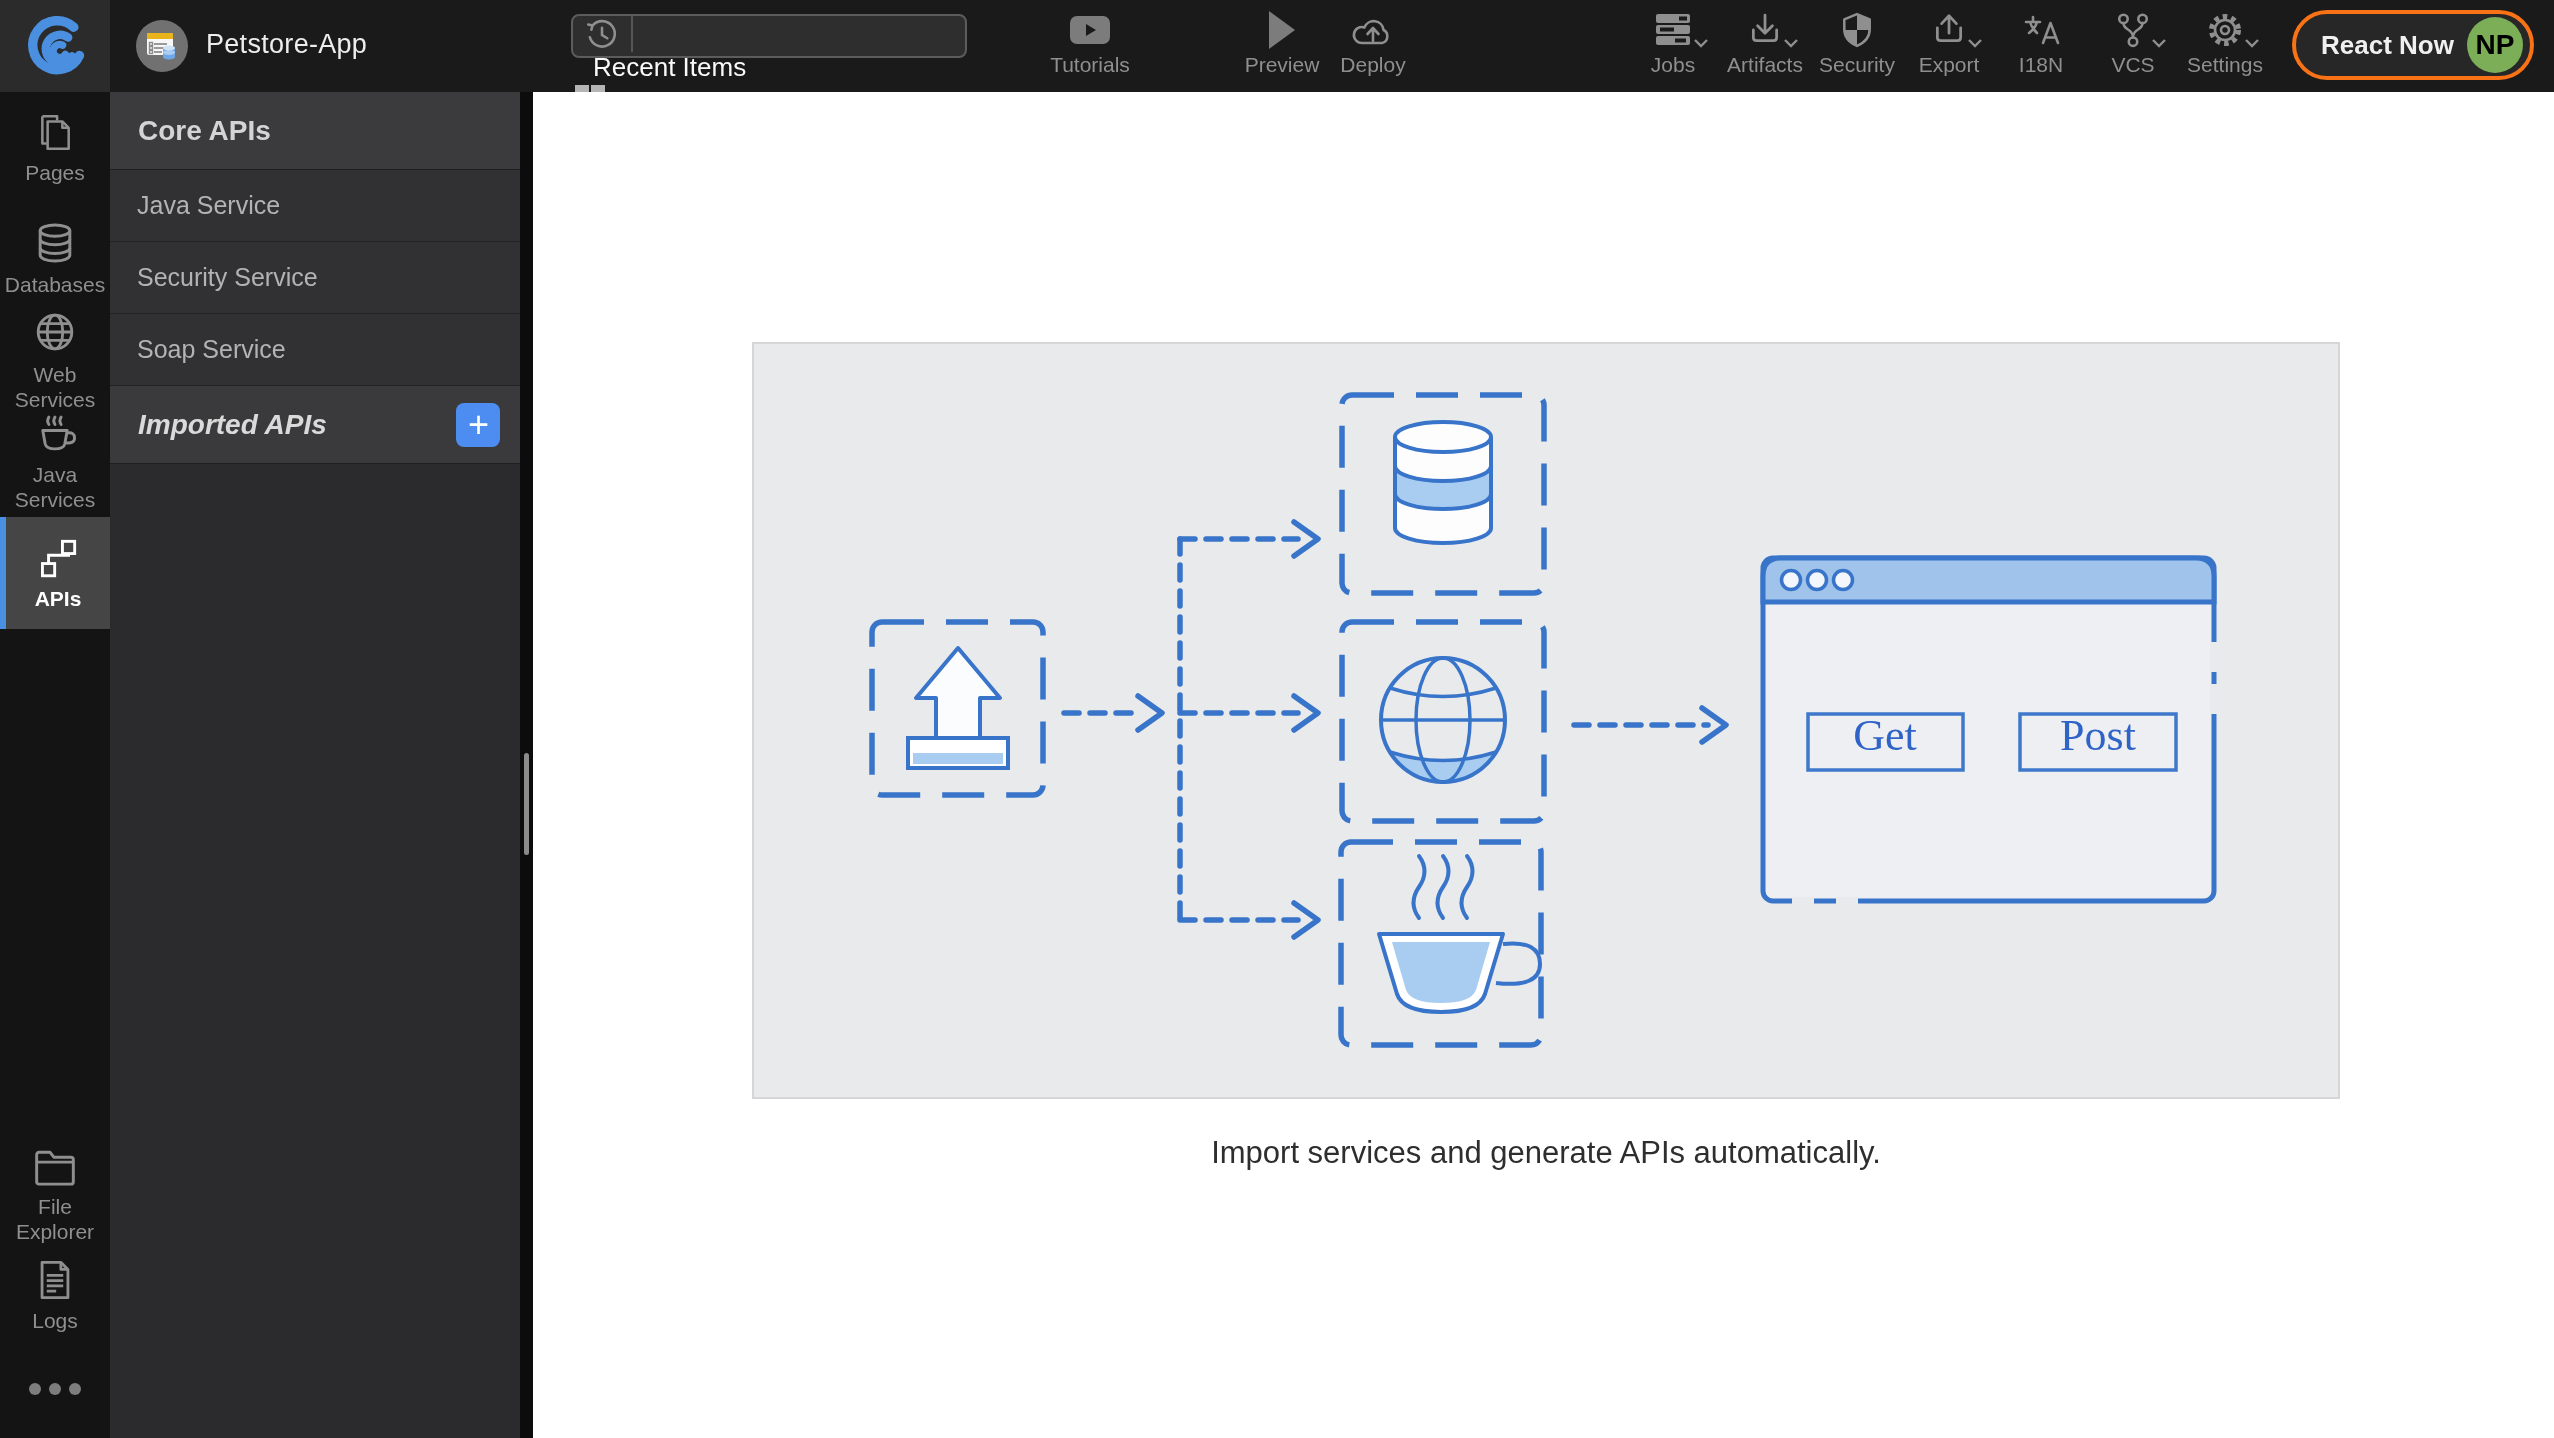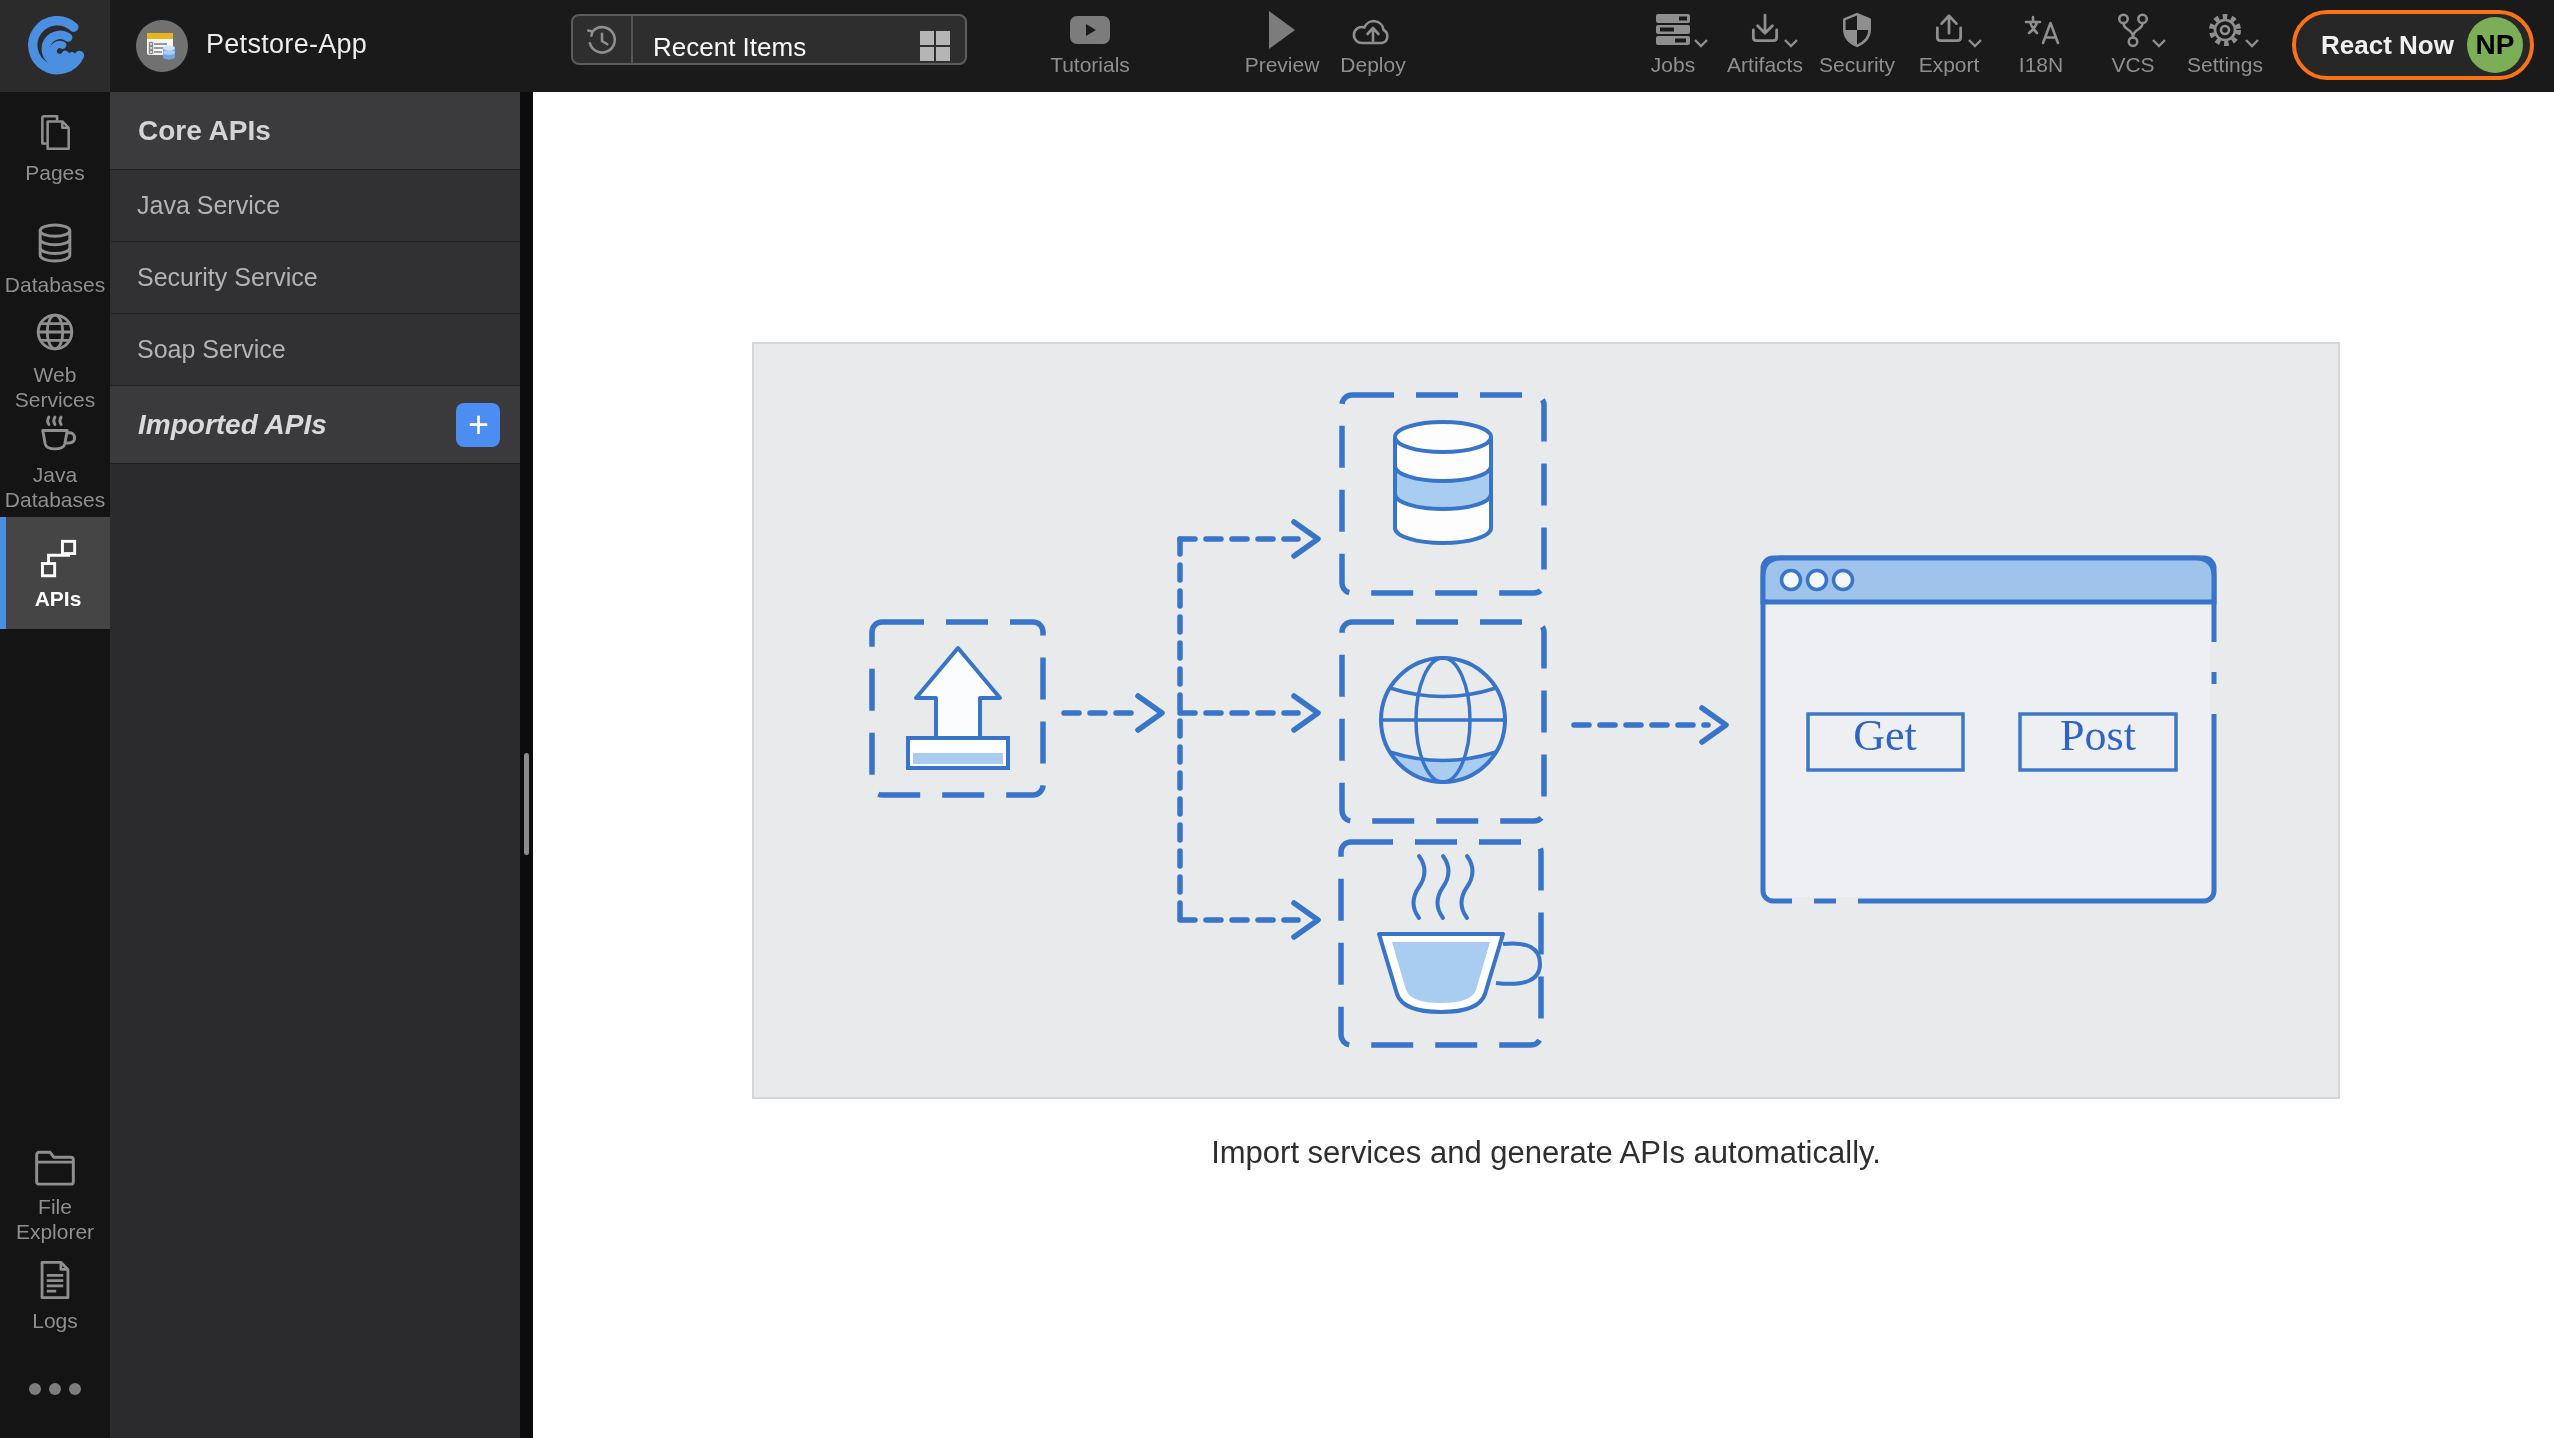--- a/index.html
+++ b/index.html
@@ -7,22 +7,22 @@
   .app { position:relative; width:2554px; height:1438px; background:#fff; overflow:hidden;
          font-family:"Liberation Sans", sans-serif; }
 
   
   .header { position:absolute; left:0; top:0; width:2554px; height:92px; background:#1a1a1a; }
   .logo-box { position:absolute; left:0; top:0; width:110px; height:92px; background:#2b2b2b;
               display:flex; align-items:center; justify-content:center; }
   .app-chip { position:absolute; left:134px; top:18px; width:56px; height:56px; }
   .app-title { position:absolute; left:206px; top:29px; font-size:27px; color:#ededed;
                font-weight:500; letter-spacing:.3px; }
-  .recent { position:absolute; left:571px; top:14px; width:396px; height:51px; background:#2e2e2e;
-            border:2px solid #5c5c5c; border-radius:8px; display:flex; align-items:flex-end; }
+  .recent { position:absolute; left:571px; top:14px; width:396px; height:44px; background:#2e2e2e;
+            border:2px solid #5c5c5c; border-radius:8px; display:flex; align-items:flex-start;flex-direction:column; }
   .recent .hist { width:60px; height:100%; display:flex; align-items:center; justify-content:center;
                   border-right:2px solid #565656; color:#8f8f8f; }
   .recent .lbl { flex:1; color:#fafafa; font-size:26px; font-weight:500; padding-left:20px; white-space:nowrap; }
   .recent .grid { margin-right:13px; color:#b5b5b5; display:flex; }
 
   .tool { display:flex; flex-direction:column; align-items:center; color:#8f8f8f; width:92px; }
   .tool .ticon { height:44px; display:flex; align-items:center; justify-content:center; position:relative; }
   .tool .tlabel { font-size:21px; margin-top:1px; white-space:nowrap; }
   .tool .chev { position:absolute; right:-16px; bottom:0; color:#8f8f8f; }
   .tool-abs { position:absolute; top:8px; }
@@ -286,21 +286,21 @@
       </svg>
       <span class="side-label">Web Services</span>
     </div>
 
     <div class="side-item" style="top:320px">
       <svg width="44" height="42" viewBox="0 0 36 34" fill="none" stroke="#8f8f8f" stroke-width="2.4" stroke-linecap="round">
         <path d="M13 10 Q11 7 13 4 M18 10 Q16 7 18 4 M23 10 Q21 7 23 4"></path>
         <path d="M8 15 H28 L26 26 Q25 30 18 30 Q11 30 10 26 Z" stroke-linejoin="round"></path>
         <path d="M28 17 Q34 16 34 21 Q34 26 26.5 25"></path>
       </svg>
-      <span class="side-label">Java Databases</span>
+      <span class="side-label">Java Services</span>
     </div>
 
     <div class="side-item active" style="top:425px">
       <svg width="40" height="40" viewBox="0 0 36 36" fill="none" stroke="#ffffff" stroke-width="2.6">
         <rect x="4" y="23" width="11" height="11"></rect>
         <rect x="22" y="3" width="11" height="11"></rect>
         <path d="M9.5 23 V15.5 H27.5 V14"></path>
       </svg>
       <span class="side-label">APIs</span>
     </div>

